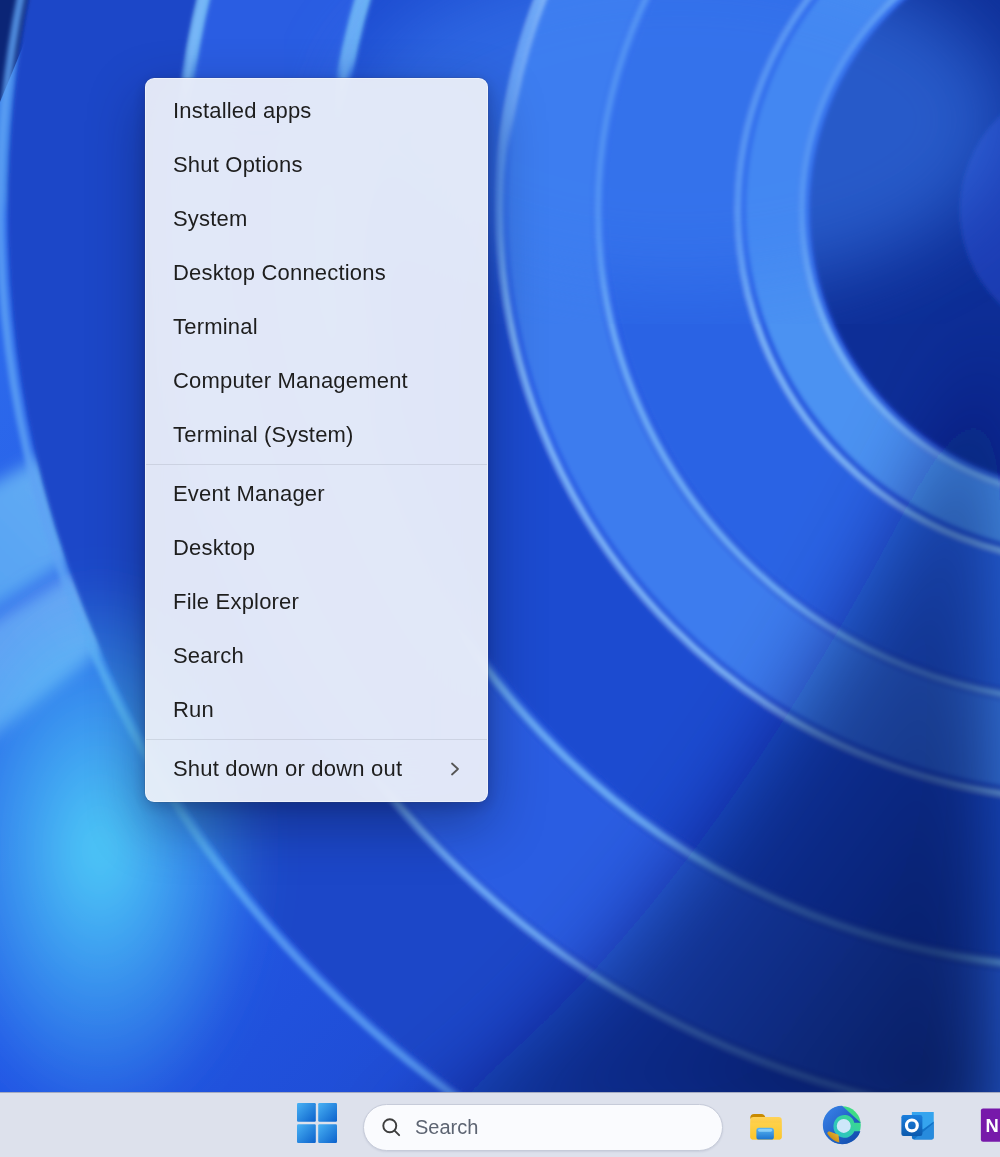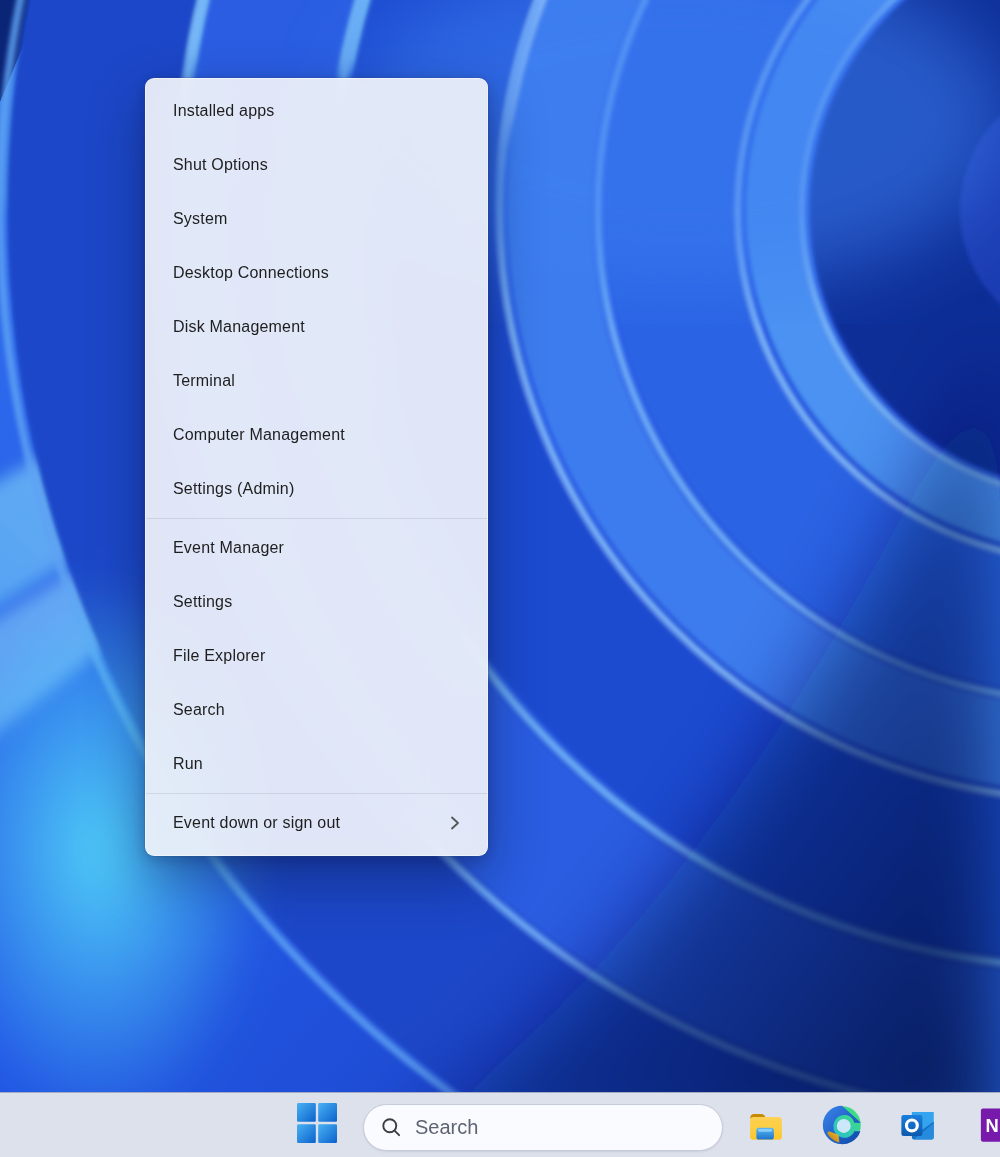--- a/index.html
+++ b/index.html
@@ -24,21 +24,21 @@
     backdrop-filter:blur(28px) saturate(1.3);
     border:1px solid rgba(255,255,255,0.45);
     outline:1px solid rgba(60,70,100,0.18);
     border-radius:9px;
     padding:5px 0;
     box-shadow:0 22px 55px rgba(8,18,60,0.42),0 4px 14px rgba(8,18,60,0.22);
   }
   .menu-item{
     height:54px;display:flex;align-items:center;
     padding:0 25px 0 27px;
-    font-size:16px;color:var(--menu-text);
+    font-size:22px;color:var(--menu-text);
     letter-spacing:.2px;cursor:default;white-space:nowrap;text-align:center;
   }
   .menu-item .chevron{margin-left:auto;display:flex;align-items:center;}
   .separator{height:1px;background:rgba(0,0,0,0.085);margin:2px 0;}
 
   
   .taskbar{
     position:absolute;left:0;right:0;bottom:0;height:65px;z-index:6;
     background:var(--taskbar-bg);
     border-top:1px solid rgba(118,128,158,0.55);
@@ -152,50 +152,47 @@
       <div class="menu-item">
         <span>Shut Options</span>
       </div>
       <div class="menu-item">
         <span>System</span>
       </div>
       <div class="menu-item">
         <span>Desktop Connections</span>
       </div>
       <div class="menu-item">
-        <span>Disk Management</span>
-      </div>
-      <div class="menu-item">
         <span>Terminal</span>
       </div>
       <div class="menu-item">
         <span>Computer Management</span>
       </div>
       <div class="menu-item">
-        <span>Settings (Admin)</span>
+        <span>Terminal (System)</span>
       </div>
       <div class="separator"></div>
       <div class="menu-item">
         <span>Event Manager</span>
       </div>
       <div class="menu-item">
-        <span>Settings</span>
+        <span>Desktop</span>
       </div>
       <div class="menu-item">
         <span>File Explorer</span>
       </div>
       <div class="menu-item">
         <span>Search</span>
       </div>
       <div class="menu-item">
         <span>Run</span>
       </div>
       <div class="separator"></div>
       <div class="menu-item">
-        <span>Event down or sign out</span>
+        <span>Shut down or down out</span>
         <span class="chevron">
           <svg width="13" height="18" viewBox="0 0 13 18">
             <path d="M3 3.5l6 5.5-6 5.5" fill="none" stroke="#555" stroke-width="1.8" stroke-linecap="round" stroke-linejoin="round"></path>
           </svg>
         </span>
       </div>
     </div>
 </div>
 
 <div class="taskbar">

